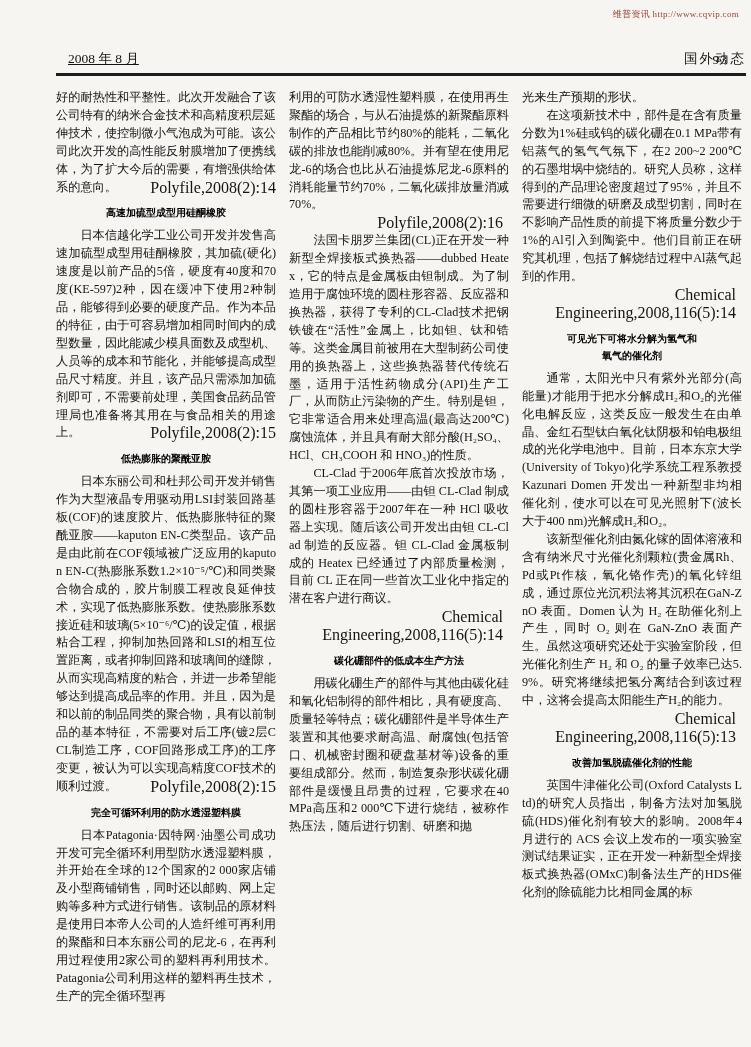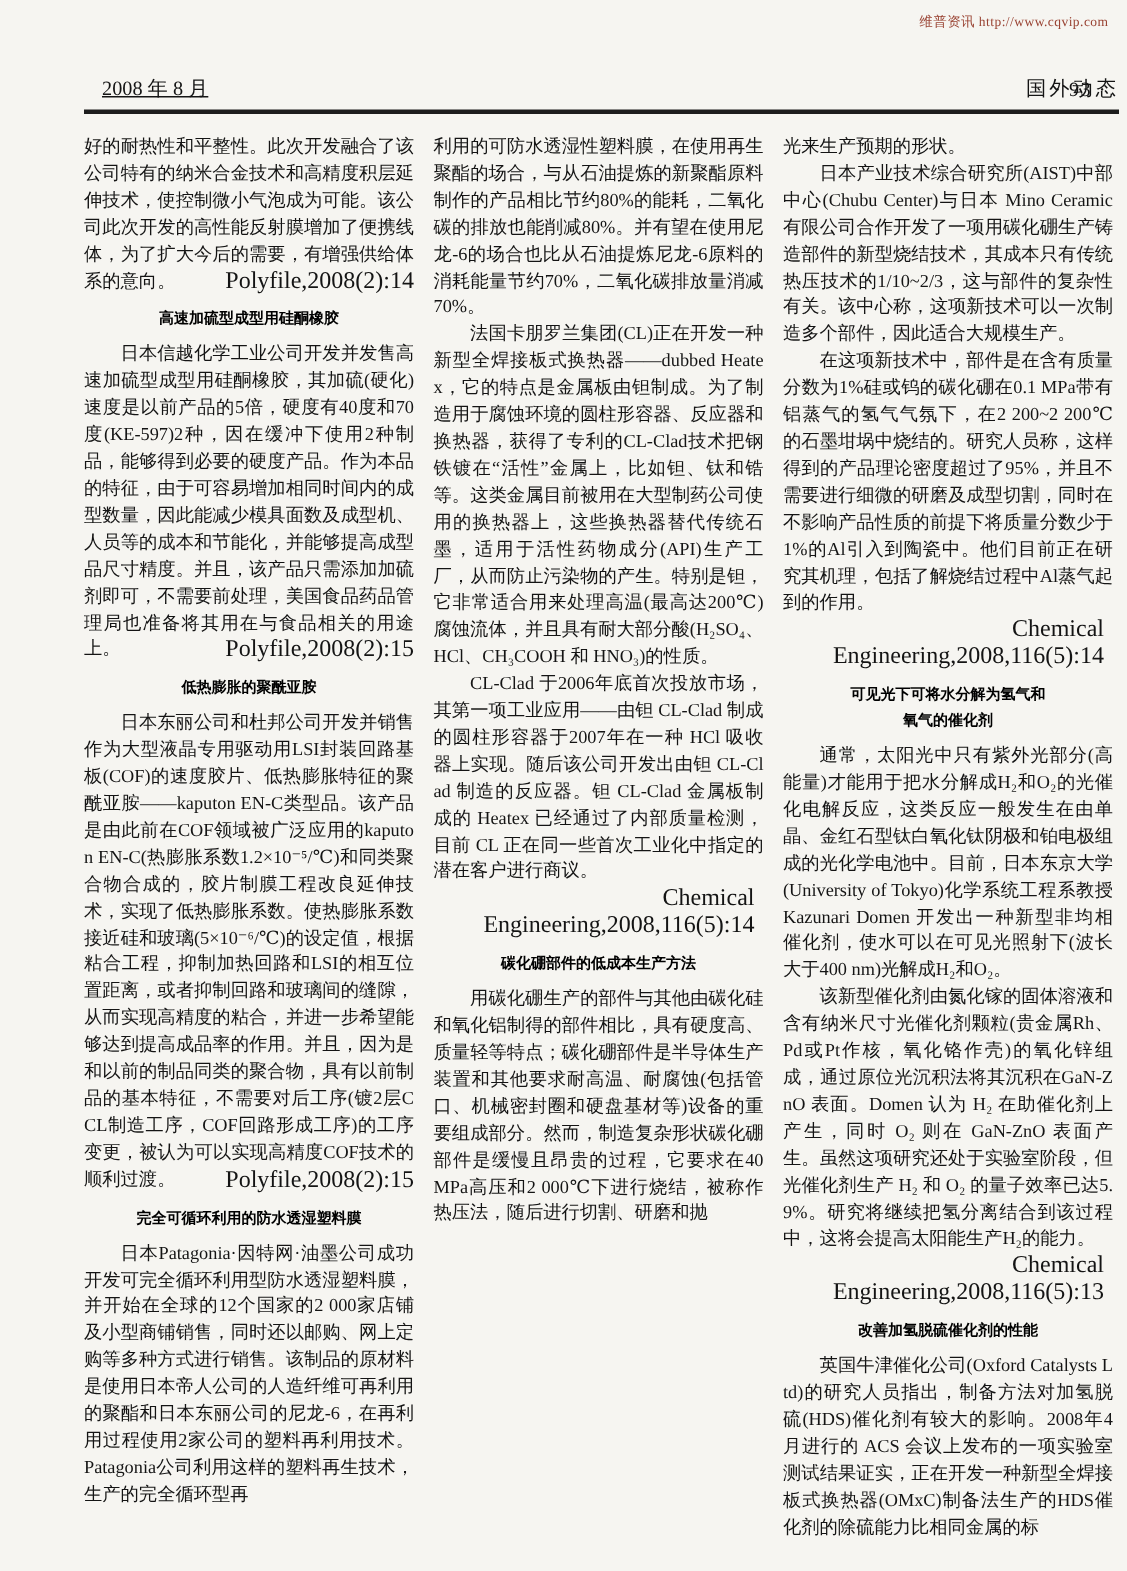--- a/index.html
+++ b/index.html
@@ -84,29 +84,29 @@
         <p class="para">好的耐热性和平整性。此次开发融合了该公司特有的纳米合金技术和高精度积层延伸技术，使控制微小气泡成为可能。该公司此次开发的高性能反射膜增加了便携线体，为了扩大今后的需要，有增强供给体系的意向。<span class="cite cite-inline">Polyfile,2008(2):14</span></p>
         <h3 class="heading">高速加硫型成型用硅酮橡胶</h3>
         <p class="para indent">日本信越化学工业公司开发并发售高速加硫型成型用硅酮橡胶，其加硫(硬化)速度是以前产品的5倍，硬度有40度和70度(KE-597)2种，因在缓冲下使用2种制品，能够得到必要的硬度产品。作为本品的特征，由于可容易增加相同时间内的成型数量，因此能减少模具面数及成型机、人员等的成本和节能化，并能够提高成型品尺寸精度。并且，该产品只需添加加硫剂即可，不需要前处理，美国食品药品管理局也准备将其用在与食品相关的用途上。<span class="cite cite-inline">Polyfile,2008(2):15</span></p>
         <h3 class="heading">低热膨胀的聚酰亚胺</h3>
         <p class="para indent">日本东丽公司和杜邦公司开发并销售作为大型液晶专用驱动用LSI封装回路基板(COF)的速度胶片、低热膨胀特征的聚酰亚胺——kaputon EN-C类型品。该产品是由此前在COF领域被广泛应用的kaputon EN-C(热膨胀系数1.2×10⁻⁵/℃)和同类聚合物合成的，胶片制膜工程改良延伸技术，实现了低热膨胀系数。使热膨胀系数接近硅和玻璃(5×10⁻⁶/℃)的设定值，根据粘合工程，抑制加热回路和LSI的相互位置距离，或者抑制回路和玻璃间的缝隙，从而实现高精度的粘合，并进一步希望能够达到提高成品率的作用。并且，因为是和以前的制品同类的聚合物，具有以前制品的基本特征，不需要对后工序(镀2层CCL制造工序，COF回路形成工序)的工序变更，被认为可以实现高精度COF技术的顺利过渡。<span class="cite cite-inline">Polyfile,2008(2):15</span></p>
         <h3 class="heading">完全可循环利用的防水透湿塑料膜</h3>
         <p class="para indent">日本Patagonia·因特网·油墨公司成功开发可完全循环利用型防水透湿塑料膜，并开始在全球的12个国家的2 000家店铺及小型商铺销售，同时还以邮购、网上定购等多种方式进行销售。该制品的原材料是使用日本帝人公司的人造纤维可再利用的聚酯和日本东丽公司的尼龙-6，在再利用过程使用2家公司的塑料再利用技术。Patagonia公司利用这样的塑料再生技术，生产的完全循环型再</p>
       </div>
       <div class="column">
         <p class="para">利用的可防水透湿性塑料膜，在使用再生聚酯的场合，与从石油提炼的新聚酯原料制作的产品相比节约80%的能耗，二氧化碳的排放也能削减80%。并有望在使用尼龙-6的场合也比从石油提炼尼龙-6原料的消耗能量节约70%，二氧化碳排放量消减70%。</p>
+        <div class="cite cite-line">Polyfile,2008(2):16</div>
         <p class="para indent">法国卡朋罗兰集团(CL)正在开发一种新型全焊接板式换热器——dubbed Heatex，它的特点是金属板由钽制成。为了制造用于腐蚀环境的圆柱形容器、反应器和换热器，获得了专利的CL-Clad技术把钢铁镀在“活性”金属上，比如钽、钛和锆等。这类金属目前被用在大型制药公司使用的换热器上，这些换热器替代传统石墨，适用于活性药物成分(API)生产工厂，从而防止污染物的产生。特别是钽，它非常适合用来处理高温(最高达200℃)腐蚀流体，并且具有耐大部分酸(H₂SO₄、HCl、CH₃COOH 和 HNO₃)的性质。</p>
         <p class="para indent">CL-Clad 于2006年底首次投放市场，其第一项工业应用——由钽 CL-Clad 制成的圆柱形容器于2007年在一种 HCl 吸收器上实现。随后该公司开发出由钽 CL-Clad 制造的反应器。钽 CL-Clad 金属板制成的 Heatex 已经通过了内部质量检测，目前 CL 正在同一些首次工业化中指定的潜在客户进行商议。</p>
         <div class="cite cite-line">Chemical Engineering,2008,116(5):14</div>
         <h3 class="heading">碳化硼部件的低成本生产方法</h3>
         <p class="para indent">用碳化硼生产的部件与其他由碳化硅和氧化铝制得的部件相比，具有硬度高、质量轻等特点；碳化硼部件是半导体生产装置和其他要求耐高温、耐腐蚀(包括管口、机械密封圈和硬盘基材等)设备的重要组成部分。然而，制造复杂形状碳化硼部件是缓慢且昂贵的过程，它要求在40 MPa高压和2 000℃下进行烧结，被称作热压法，随后进行切割、研磨和抛</p>
       </div>
       <div class="column">
         <p class="para">光来生产预期的形状。</p>
-        <p class="para indent">日本产业技术综合研究所(AIST)中部中心(Chubu Center)与日本 Mino Ceramic 有限公司合作开发了一项用碳化硼生产铸造部件的新型烧结技术，其成本只有传统热压技术的1/10~2/3，这与部件的复杂性有关。该中心称，这项新技术可以一次制造多个部件，因此适合大规模生产。</p>
         <p class="para indent">在这项新技术中，部件是在含有质量分数为1%硅或钨的碳化硼在0.1 MPa带有铝蒸气的氢气气氛下，在2 200~2 200℃的石墨坩埚中烧结的。研究人员称，这样得到的产品理论密度超过了95%，并且不需要进行细微的研磨及成型切割，同时在不影响产品性质的前提下将质量分数少于1%的Al引入到陶瓷中。他们目前正在研究其机理，包括了解烧结过程中Al蒸气起到的作用。</p>
         <div class="cite cite-line">Chemical Engineering,2008,116(5):14</div>
         <h3 class="heading">可见光下可将水分解为氢气和
 氧气的催化剂</h3>
         <p class="para indent">通常，太阳光中只有紫外光部分(高能量)才能用于把水分解成H₂和O₂的光催化电解反应，这类反应一般发生在由单晶、金红石型钛白氧化钛阴极和铂电极组成的光化学电池中。目前，日本东京大学(University of Tokyo)化学系统工程系教授 Kazunari Domen 开发出一种新型非均相催化剂，使水可以在可见光照射下(波长大于400 nm)光解成H₂和O₂。</p>
         <p class="para indent">该新型催化剂由氮化镓的固体溶液和含有纳米尺寸光催化剂颗粒(贵金属Rh、Pd或Pt作核，氧化铬作壳)的氧化锌组成，通过原位光沉积法将其沉积在GaN-ZnO 表面。Domen 认为 H₂ 在助催化剂上产生，同时 O₂ 则在 GaN-ZnO 表面产生。虽然这项研究还处于实验室阶段，但光催化剂生产 H₂ 和 O₂ 的量子效率已达5.9%。研究将继续把氢分离结合到该过程中，这将会提高太阳能生产H₂的能力。</p>
         <div class="cite cite-line">Chemical Engineering,2008,116(5):13</div>
         <h3 class="heading">改善加氢脱硫催化剂的性能</h3>
         <p class="para indent">英国牛津催化公司(Oxford Catalysts Ltd)的研究人员指出，制备方法对加氢脱硫(HDS)催化剂有较大的影响。2008年4月进行的 ACS 会议上发布的一项实验室测试结果证实，正在开发一种新型全焊接板式换热器(OMxC)制备法生产的HDS催化剂的除硫能力比相同金属的标</p>
       </div>

